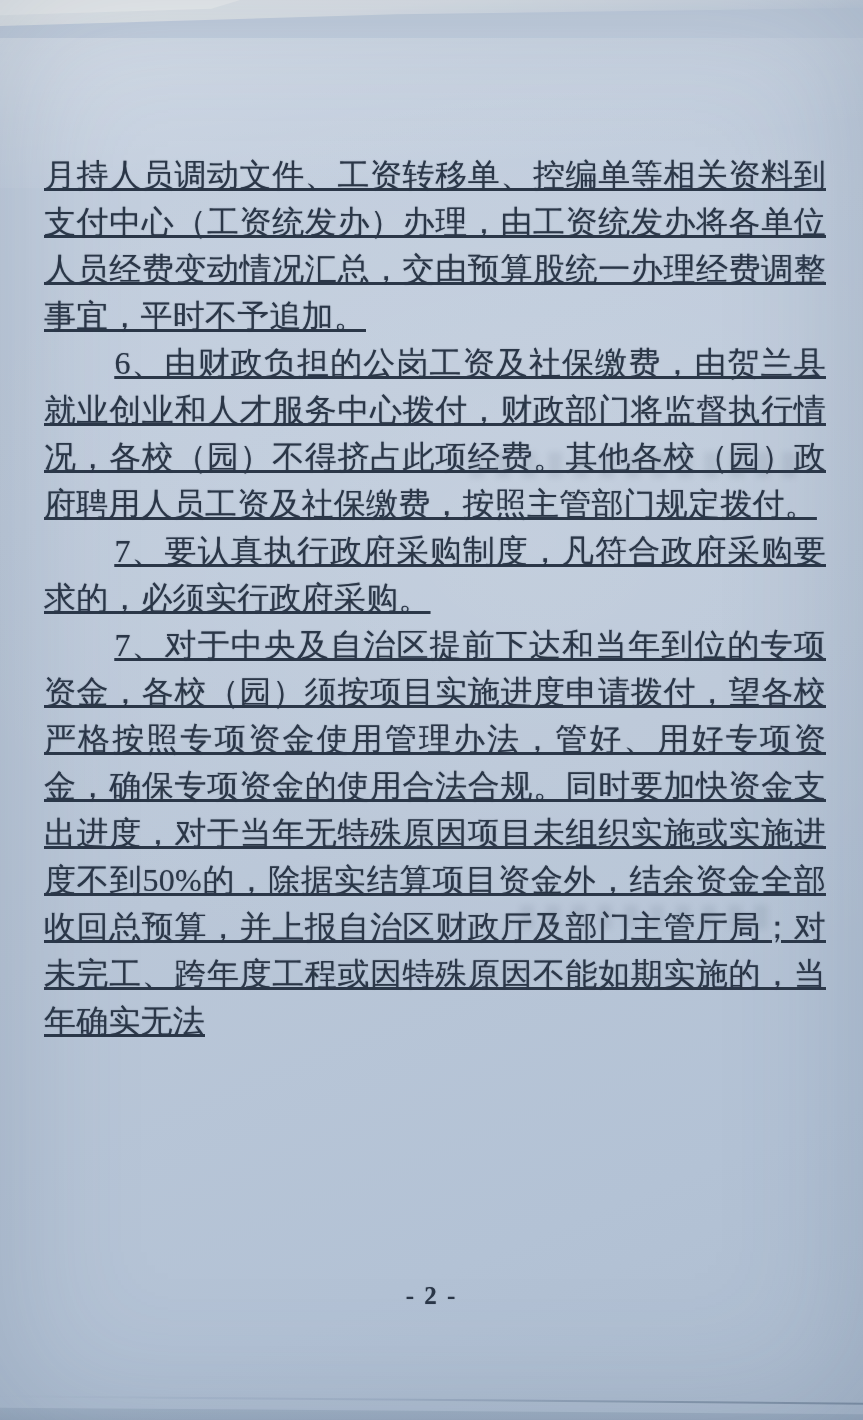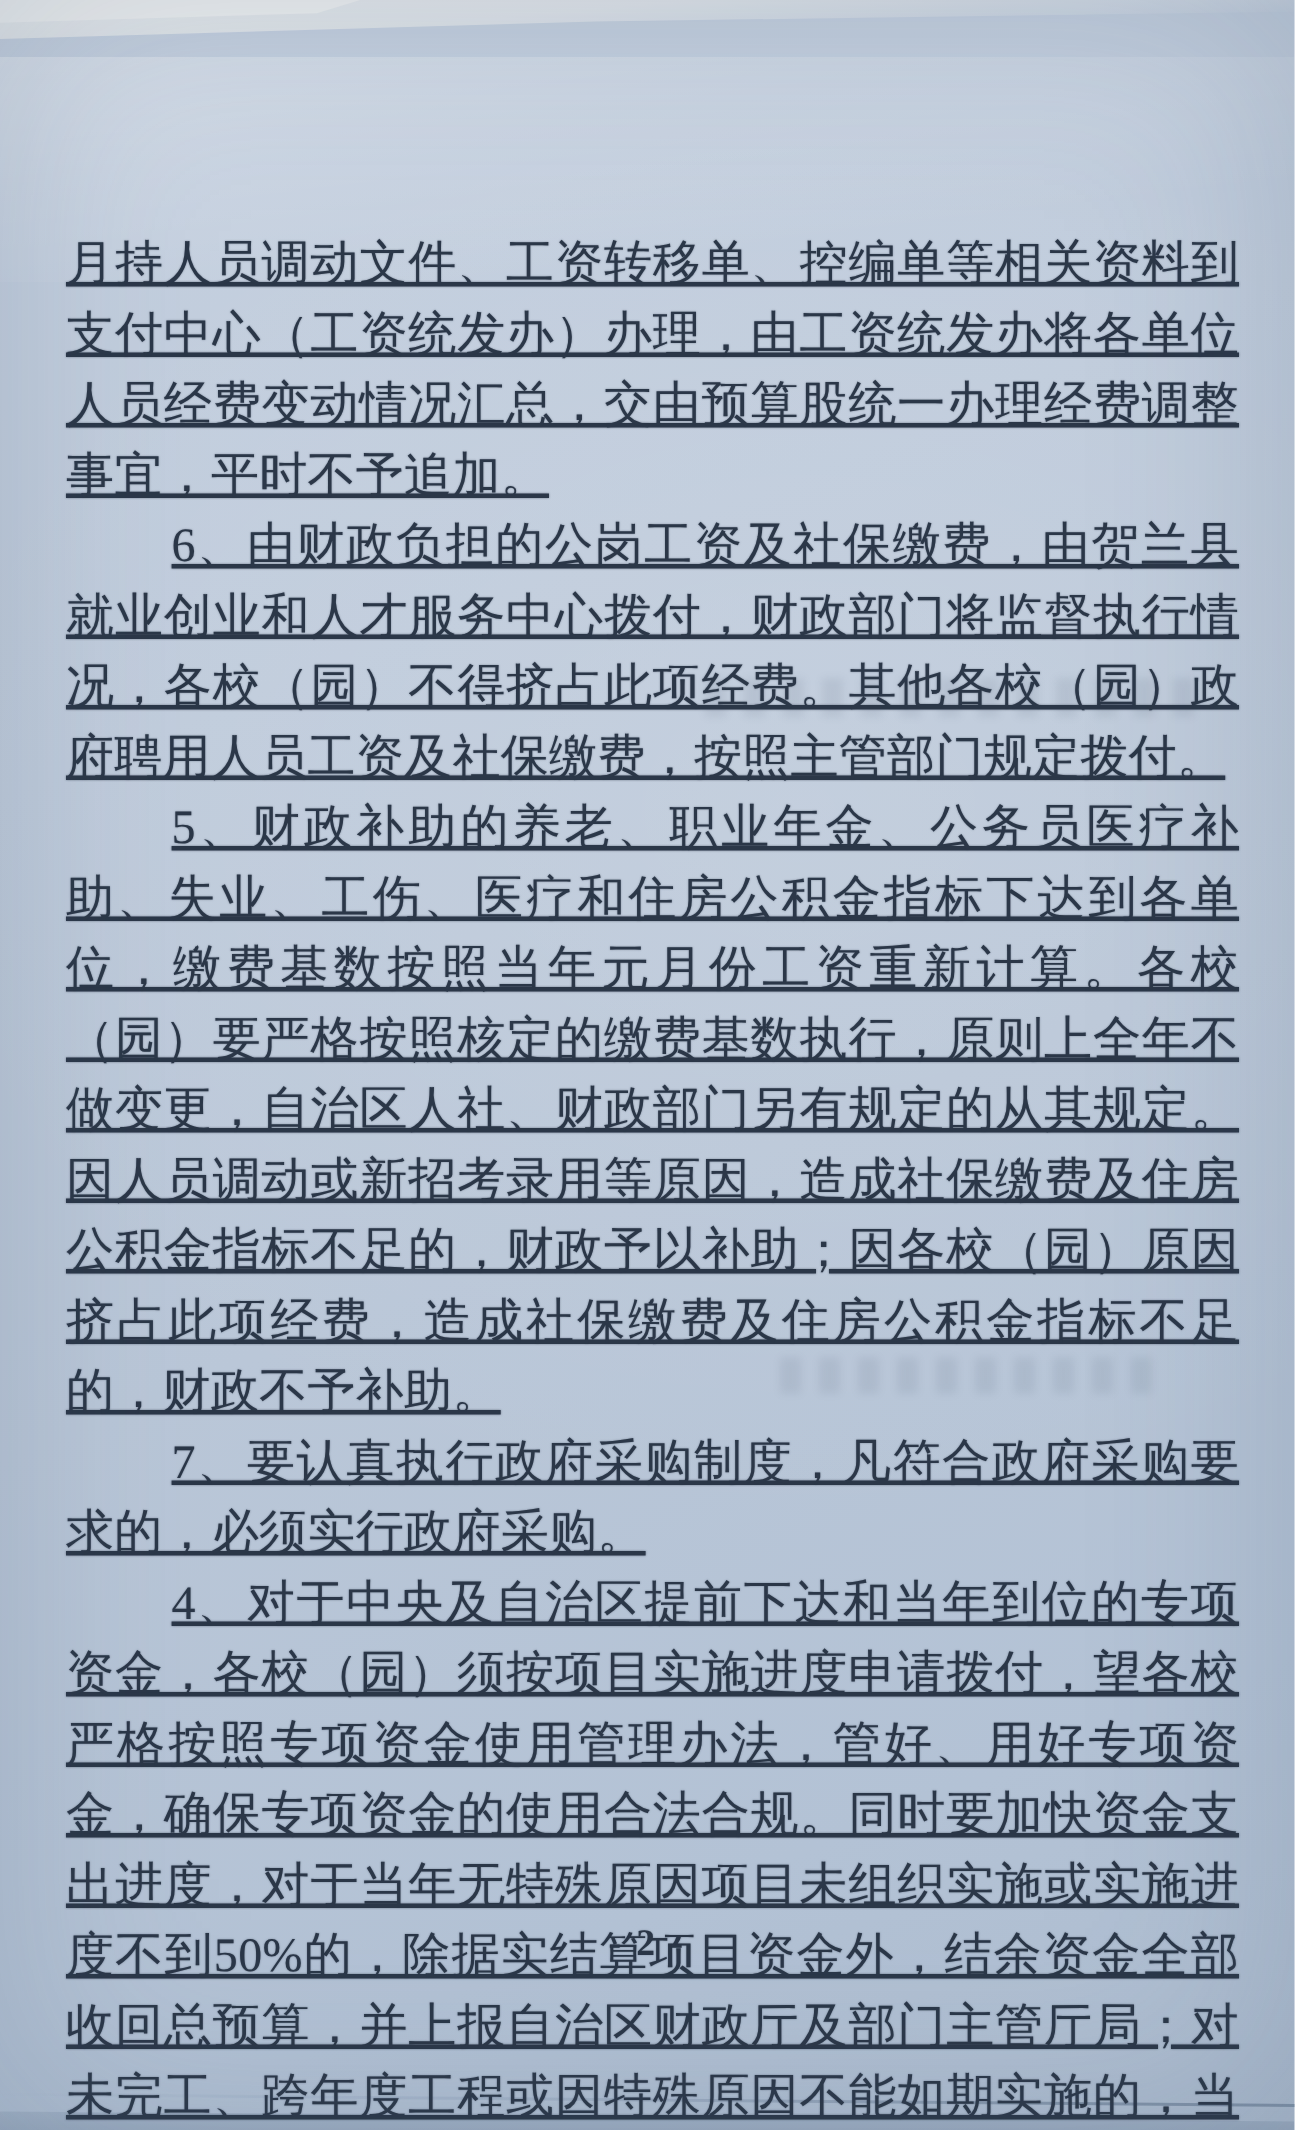--- a/index.html
+++ b/index.html
@@ -138,23 +138,22 @@
 <div class="top-sheet"></div>
 <div class="top-sheet-corner"></div>
 <div class="top-crease"></div>
 
 <div class="bleed bleed-a"></div>
 <div class="bleed bleed-b"></div>
 
 <div class="page-text">
   <p>月持人员调动文件、工资转移单、控编单等相关资料到支付中心（工资统发办）办理，由工资统发办将各单位人员经费变动情况汇总，交由预算股统一办理经费调整事宜，平时不予追加。</p>
   <p class="indent">6、由财政负担的公岗工资及社保缴费，由贺兰县就业创业和人才服务中心拨付，财政部门将监督执行情况，各校（园）不得挤占此项经费。其他各校（园）政府聘用人员工资及社保缴费，按照主管部门规定拨付。</p>
-  <p class="indent">5、财政补助的养老、职业年金、公务员医疗补助、失业、工伤、医疗和住房公积金指标下达到各单位，缴费基数按照当年元月份工资重新计算。各校（园）要严格按照核定的缴费基数执行，原则上全年不做变更，自治区人社、财政部门另有规定的从其规定。因人员调动或新招考录用等原因，造成社保缴费及住房公积金指标不足的，财政予以补助；因各校（园）原因挤占此项经费，造成社保缴费及住房公积金指标不足的，财政不予补助。</p>
   <p class="indent">7、要认真执行政府采购制度，凡符合政府采购要求的，必须实行政府采购。</p>
-  <p class="indent">4、对于中央及自治区提前下达和当年到位的专项资金，各校（园）须按项目实施进度申请拨付，望各校严格按照专项资金使用管理办法，管好、用好专项资金，确保专项资金的使用合法合规。同时要加快资金支出进度，对于当年无特殊原因项目未组织实施或实施进度不到50%的，除据实结算项目资金外，结余资金全部收回总预算，并上报自治区财政厅及部门主管厅局；对未完工、跨年度工程或因特殊原因不能如期实施的，当年确实无法</p>
+  <p class="indent">7、对于中央及自治区提前下达和当年到位的专项资金，各校（园）须按项目实施进度申请拨付，望各校严格按照专项资金使用管理办法，管好、用好专项资金，确保专项资金的使用合法合规。同时要加快资金支出进度，对于当年无特殊原因项目未组织实施或实施进度不到50%的，除据实结算项目资金外，结余资金全部收回总预算，并上报自治区财政厅及部门主管厅局；对未完工、跨年度工程或因特殊原因不能如期实施的，当年确实无法</p>
 </div>
 
 <div class="page-number">- 2 -</div>
 
 <div class="bottom-edge-line"></div>
 <div class="below-edge"></div>
 
 <div class="vignette"></div>
 
 </body></html>

